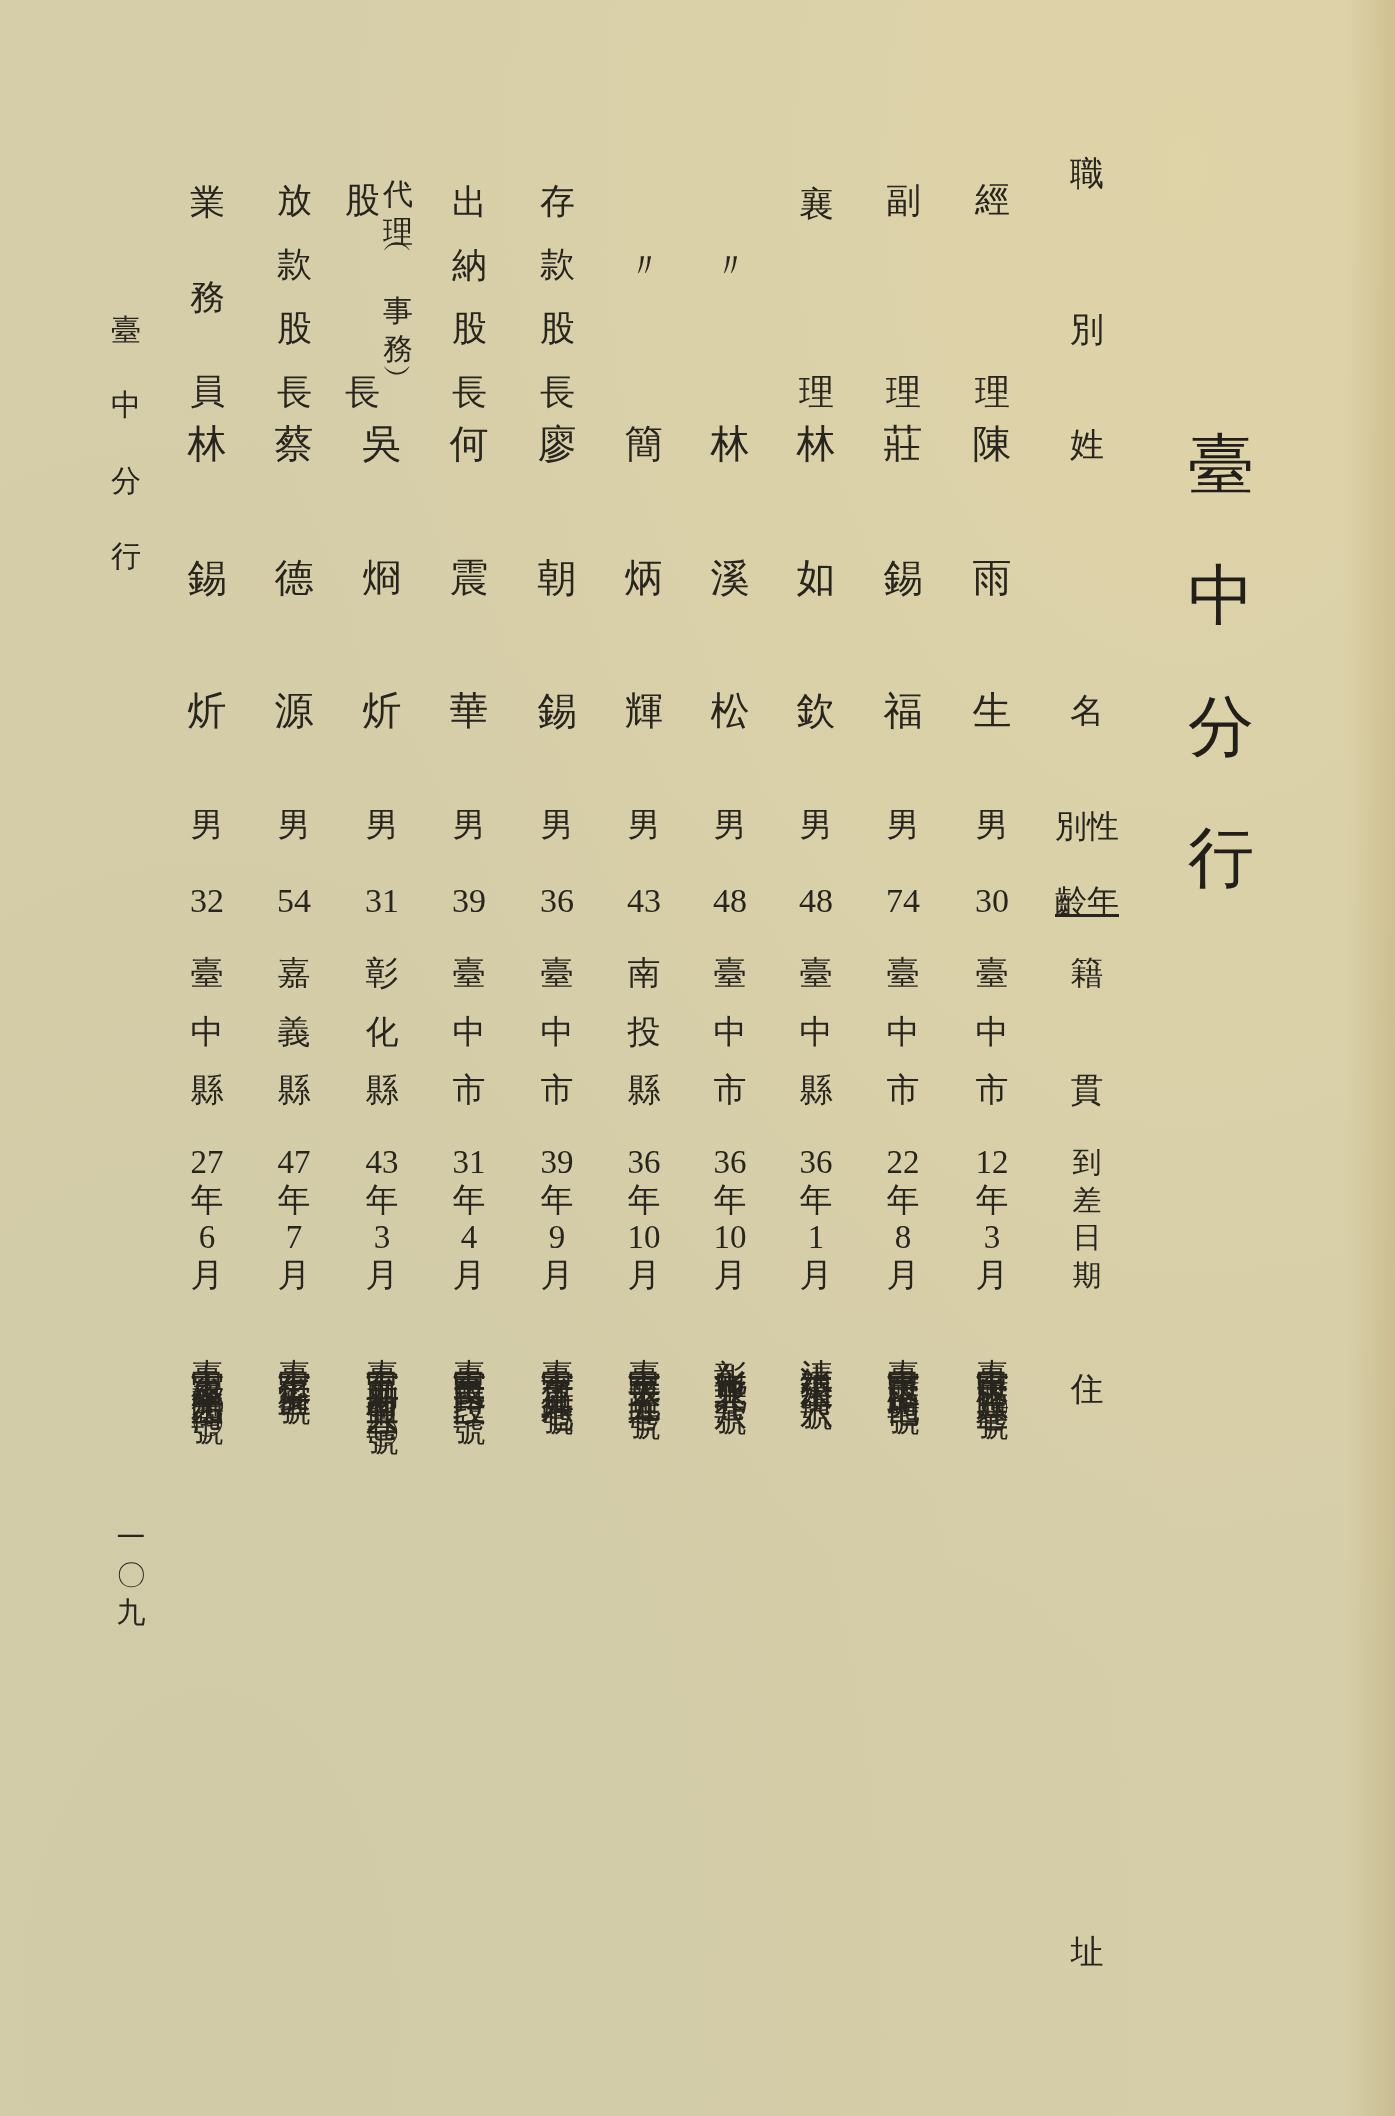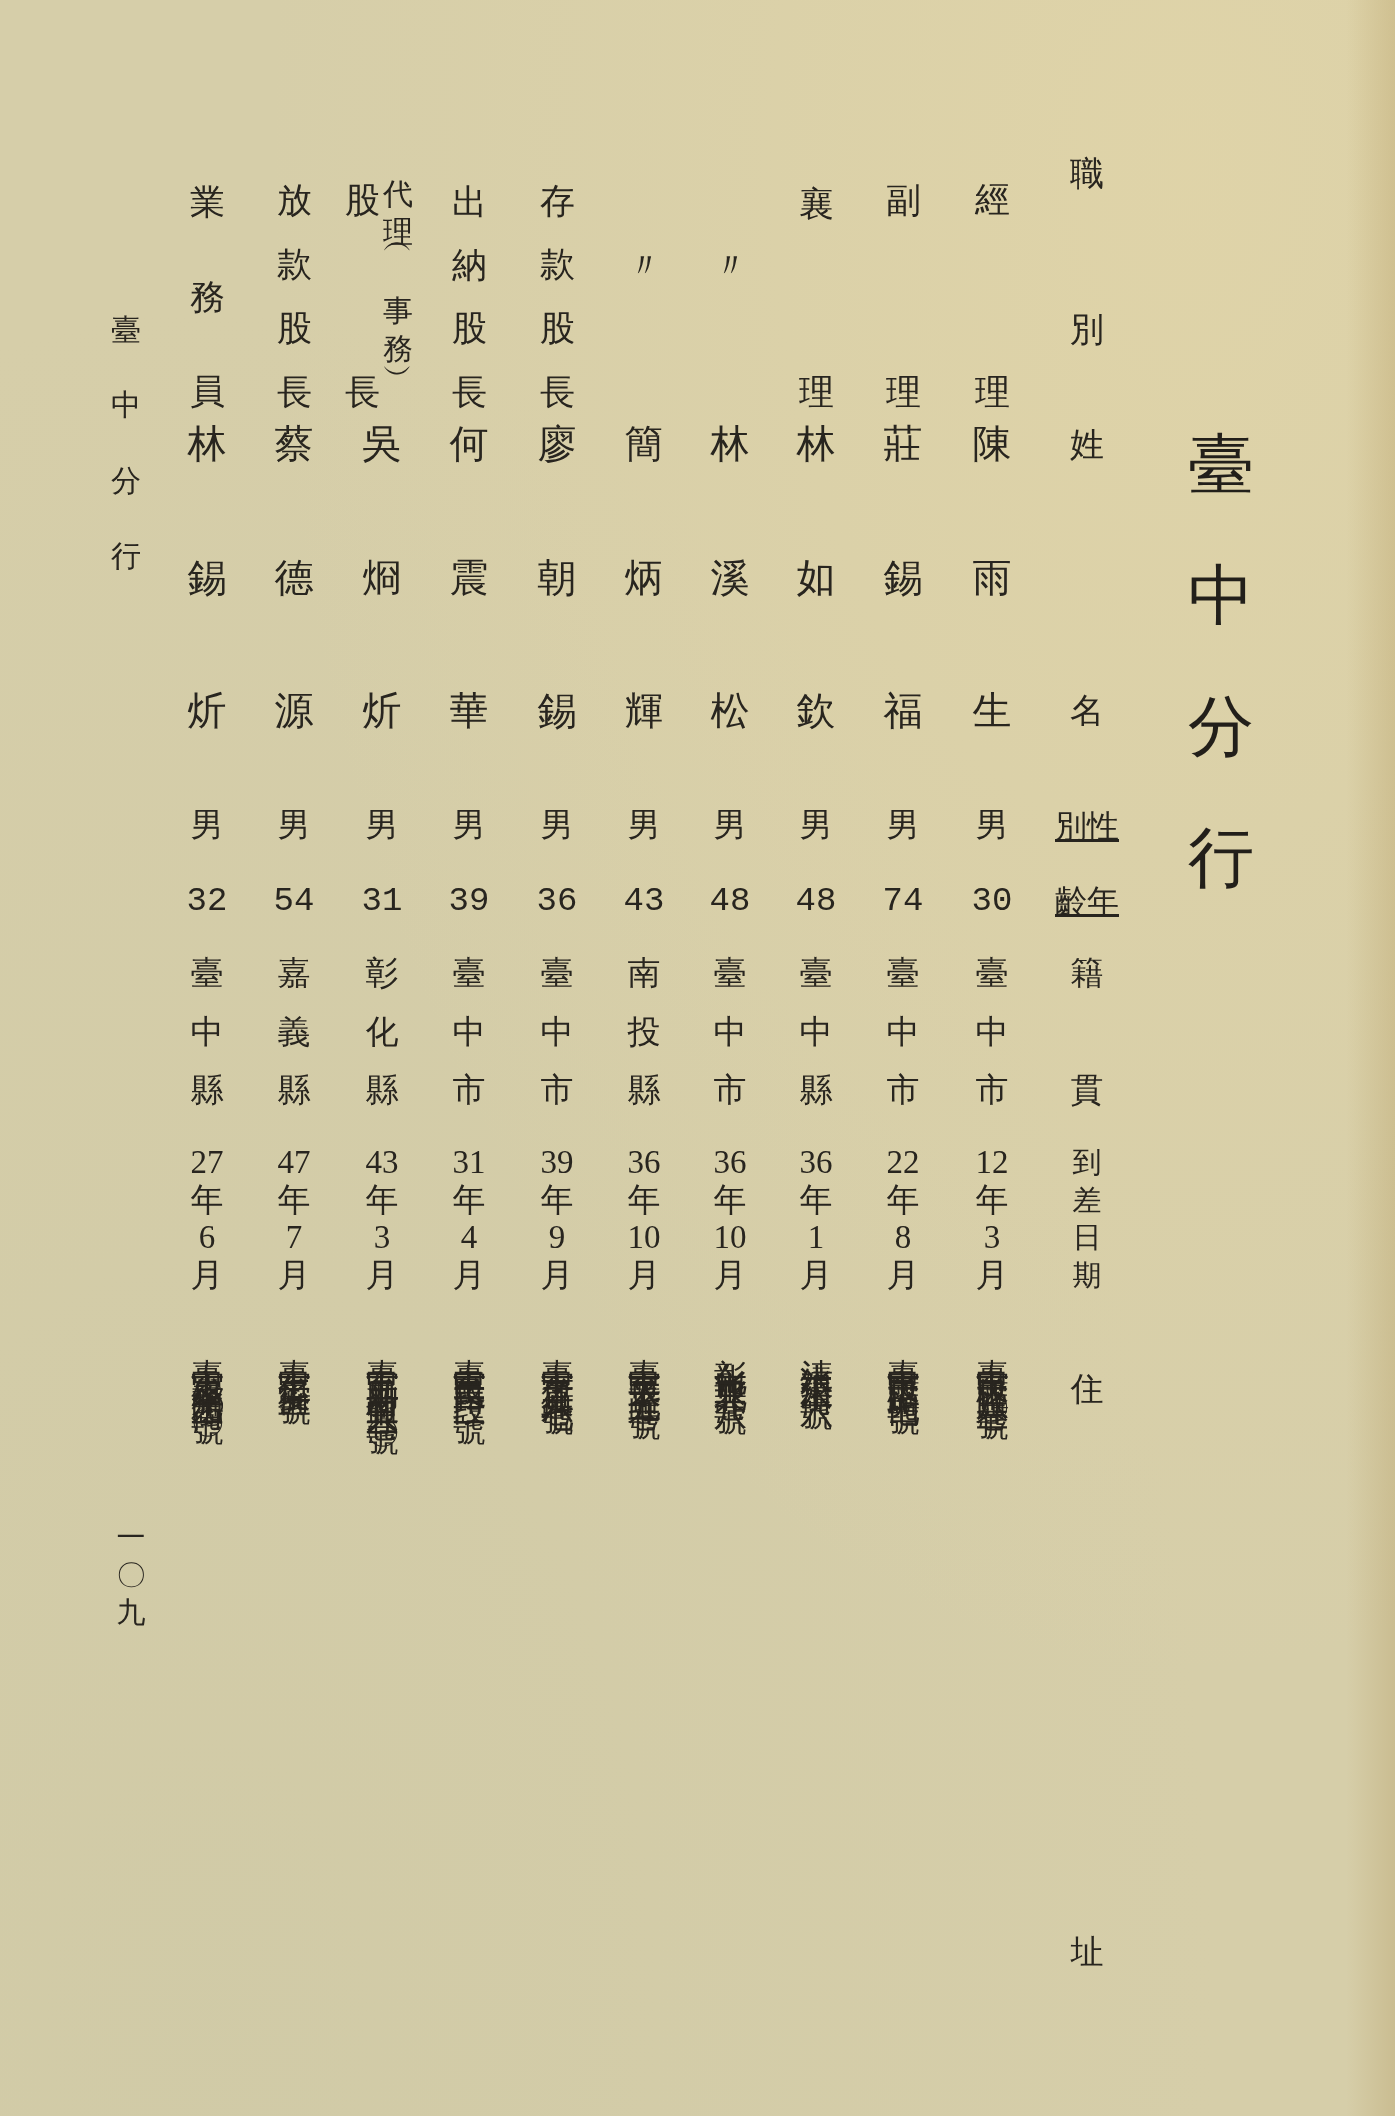--- a/index.html
+++ b/index.html
@@ -28,29 +28,29 @@
   .vglyph > span { writing-mode: vertical-rl; line-height: 1; }
   .rtl { direction: rtl; unicode-bidi: bidi-override; white-space: nowrap; }
   .vtext { writing-mode: vertical-rl; letter-spacing: 5px; line-height: 1; white-space: nowrap; }
 
   
   .c-pos      { top: 156px; height: 192px; font-size: 35px; }
   .c-pos-main { top: 156px; height: 192px; font-size: 30px; left: 16px; right: -16px; }
   .c-pos-side { top: 156px; height: 192px; font-size: 35px; left: -20px; right: 20px; }
   .c-name     { top: 424px; height: 306px; font-size: 39px; }
   .c-sex      { top: 809px; font-size: 33px; }
-  .c-age      { top: 884px; font-size: 34px; font-family: Liberation Mono, monospace; }
+  .c-age      { top: 884px; font-size: 34px; }
   .c-native   { top: 957px; height: 150px; font-size: 33px; }
   .c-date     { top: 1146px; height: 146px; font-size: 33px; }
   .c-addr     { top: 1332px; font-size: 33px; }
 
   
   .h-pos    { top: 157px; height: 190px; font-size: 34px; }
   .h-name   { top: 428px; height: 300px; font-size: 34px; }
-  .h-sex    { top: 810px; font-size: 32px; text-decoration: underline; }
+  .h-sex    { top: 810px; font-size: 32px; }
   .h-age    { top: 885px; font-size: 32px; text-decoration: underline; }
   .h-native { top: 957px; height: 150px; font-size: 33px; }
   .h-date   { top: 1148px; height: 142px; font-size: 29px; }
   .h-addr   { top: 1373px; height: 596px; font-size: 33px; }
 
   
   .t-title  { top: 432px; height: 459px; font-size: 66px; color: #221f1a; }
   .m-header { top: 315px; height: 256px; font-size: 30px; }
   .m-pagenum{ top: 1523px; height: 104px; font-size: 29px; }
 </style>

